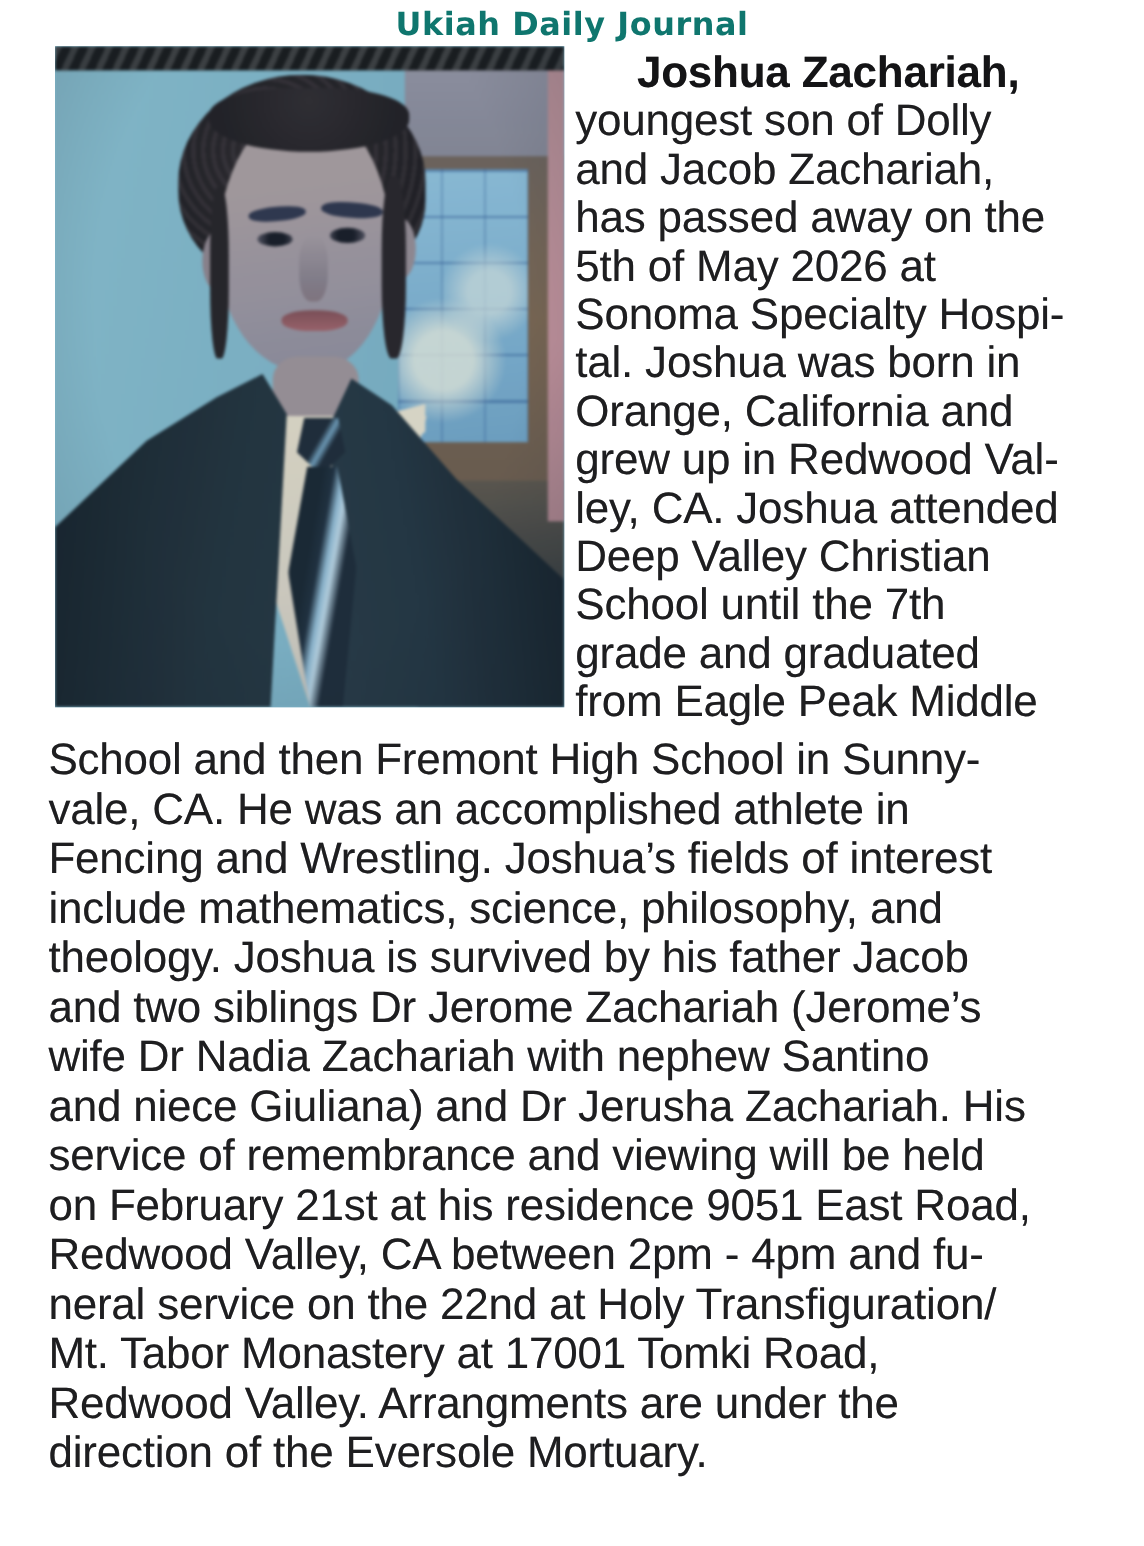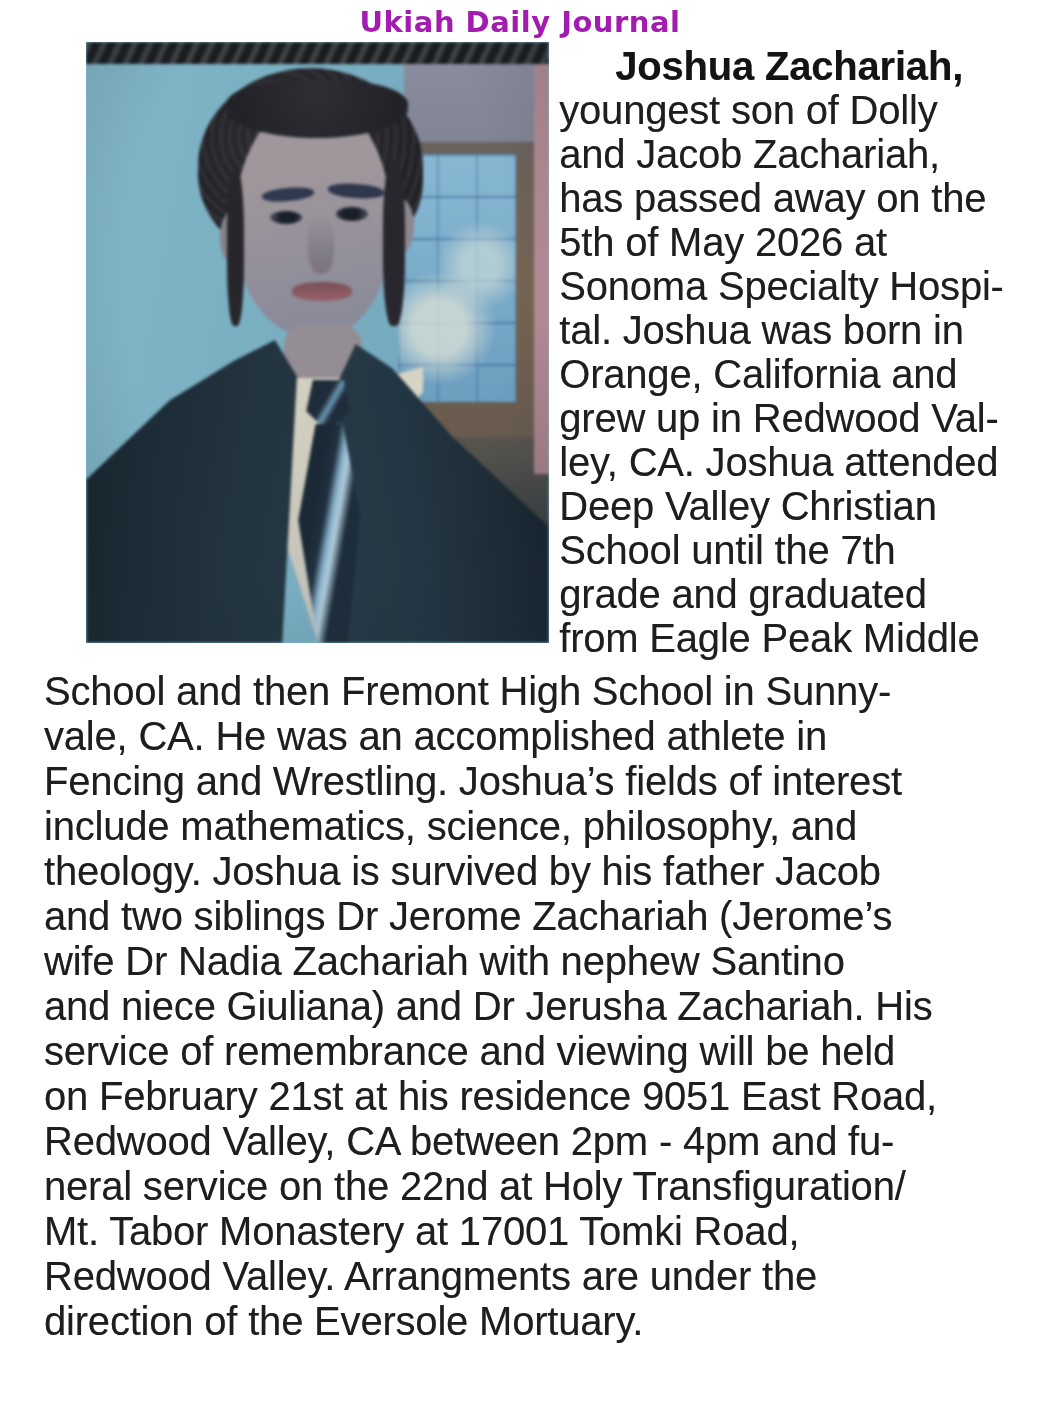--- a/index.html
+++ b/index.html
@@ -10,25 +10,25 @@
     background:#ffffff;
     overflow:hidden;
     font-family:"Liberation Sans", sans-serif;
     color:#1e1e20;
   }
   
   .masthead {
     display:flex; justify-content:center; align-items:baseline;
     gap:46px; padding-top:5px; height:42px;
     font-family:"DejaVu Sans", sans-serif;
-    font-weight:bold; font-size:29px; color:#a21caf;
+    font-weight:bold; font-size:29px; color:#0f766e;
     letter-spacing:0.5px;
   }
   
-  .row { display:flex; align-items:flex-start; padding-left:50px;justify-content:center; }
+  .row { display:flex; align-items:flex-start; padding-left:50px; }
   .photo {
     position:relative; flex:0 0 auto;
     width:463px; height:601px;
     overflow:hidden; background:#7db3c6;
   }
   .photo-art { position:absolute; inset:0; filter:blur(1.4px); }
   .photo-art > div { position:absolute; }
   .ph-base { inset:0; background:linear-gradient(100deg,#87bccc 0%,#7db3c6 55%,#72a9be 100%); }
   .ph-mauve { left:318px; top:20px; width:145px; height:122px;
     background:linear-gradient(180deg,#91909e,#81818f); }

